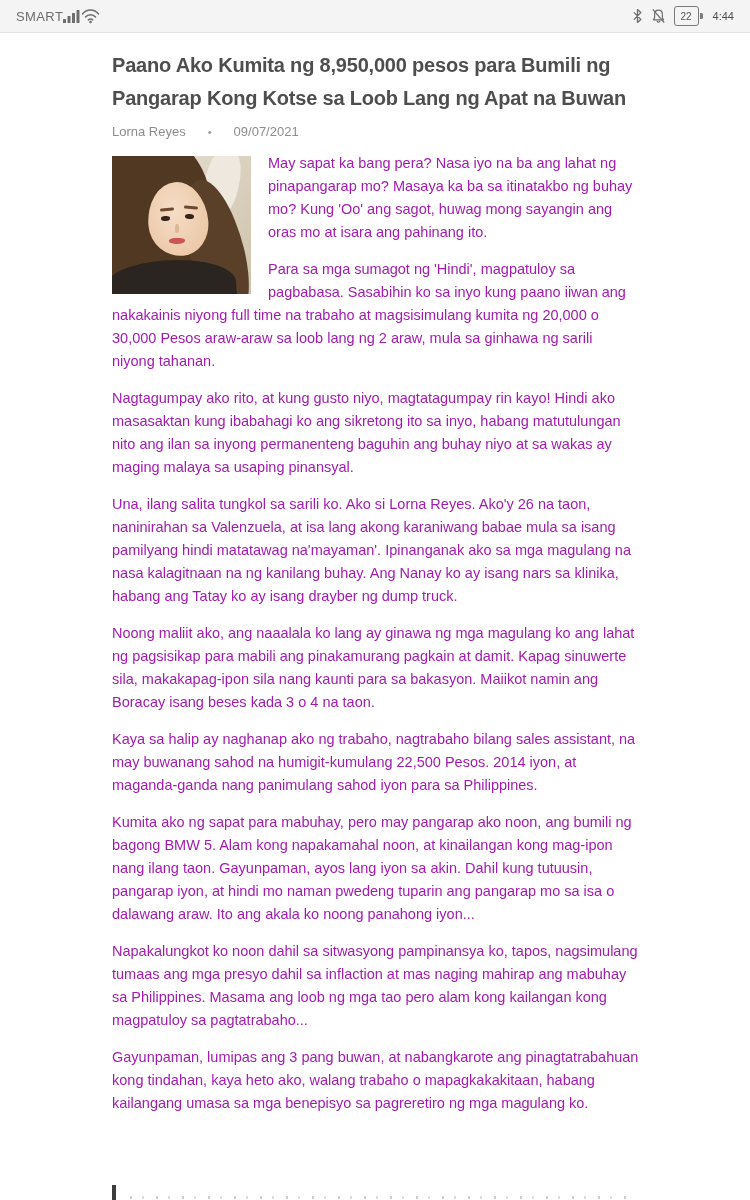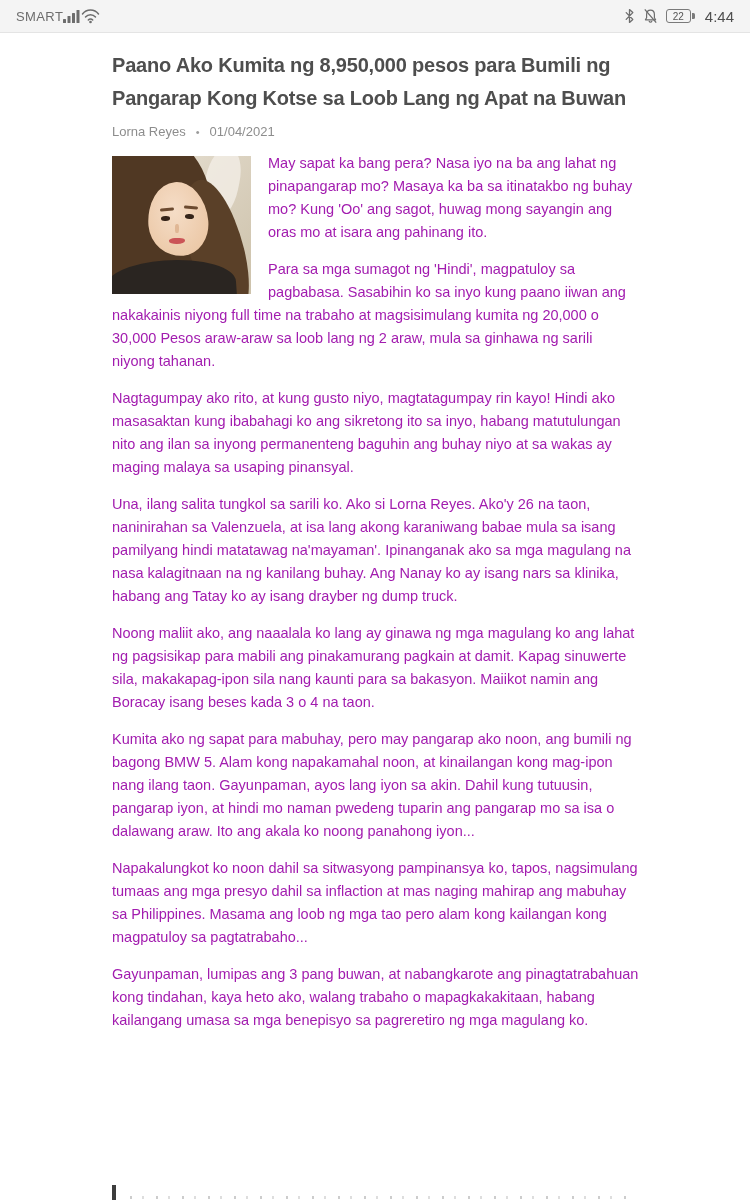--- a/index.html
+++ b/index.html
@@ -12,34 +12,34 @@
     height:33px; background:#f4f4f4; border-bottom:1px solid #e4e4e4;
     display:flex; justify-content:space-between; align-items:center;
     padding:0 16px; box-sizing:border-box; color:#6d6d6d;
   }
   .sb-left { display:flex; align-items:center; gap:0; }
   .sb-right { display:flex; align-items:center; gap:8px; }
   .carrier { font-size:13px; letter-spacing:.4px; color:#6d6d6d; }
   .sb-icon { display:inline-flex; align-items:center; }
   .batt { display:flex; align-items:center; }
   .batt-body {
-    width:25px; height:14px; border:1.5px solid #7a7a7a; border-radius:3px;
+    width:25px; height:20px; border:1.5px solid #7a7a7a; border-radius:3px;
     display:flex; align-items:center; justify-content:center;
     font-size:10px; color:#555; box-sizing:border-box;
   }
   .batt-nub { width:3px; height:6px; background:#7a7a7a; margin-left:1px; border-radius:0 1.5px 1.5px 0; }
-  .clock { font-size:15px; color:#4f4f4f; margin-left:2px; }
+  .clock { font-size:11px; color:#4f4f4f; margin-left:2px; }
 
   
   .article { width:527px; margin-left:112px; padding-top:16px; }
   h1.title {
     font-size:20px; line-height:33px; font-weight:bold; color:#4e4e4e;
     margin:0 0 9px 0; letter-spacing:-0.2px;
   }
-  .byline { font-size:13px; color:#8d8d8d; display:flex; align-items:center; gap:10px; margin-bottom:13px; }
+  .byline { font-size:13px; color:#8d8d8d; display:flex; align-items:center; gap:22px; margin-bottom:13px; }
   .byline .dot { font-size:11px; color:#9a9a9a; }
 
   p.para { font-size:14.5px; line-height:23px; color:#a21caf; margin:0 0 14px 0; }
   .clear { clear:left; }
 
   
   .photo {
     float:left; width:139px; height:138px; margin:4px 17px 8px 0;
     position:relative; overflow:hidden;
     background:linear-gradient(130deg,#ece7dc 0%,#ddd4c3 45%,#cdc2ab 100%);
@@ -118,21 +118,21 @@
     <span class="clock">4:44</span>
   </div>
 </header>
 
 <main class="article">
   <h1 class="title">Paano Ako Kumita ng 8,950,000 pesos para Bumili ng Pangarap Kong Kotse sa Loob Lang ng Apat na Buwan</h1>
 
   <div class="byline">
     <span>Lorna Reyes</span>
     <span class="dot">•</span>
-    <span>01/04/2021</span>
+    <span>09/07/2021</span>
   </div>
 
   <div class="photo">
     <div class="wallspot"></div>
     <div class="hair-back"></div>
     <div class="hair-side"></div>
     <div class="shirt"></div>
     <div class="face"></div>
     <div class="brow l"></div>
     <div class="brow r"></div>
@@ -140,20 +140,21 @@
     <div class="eye r"></div>
     <div class="nose"></div>
     <div class="lips"></div>
   </div>
 
   <p class="para">May sapat ka bang pera? Nasa iyo na ba ang lahat ng pinapangarap mo? Masaya ka ba sa itinatakbo ng buhay mo? Kung 'Oo' ang sagot, huwag mong sayangin ang oras mo at isara ang pahinang ito.</p>
   <p class="para">Para sa mga sumagot ng 'Hindi', magpatuloy sa pagbabasa. Sasabihin ko sa inyo kung paano iiwan ang nakakainis niyong full time na trabaho at magsisimulang kumita ng 20,000 o 30,000 Pesos araw-araw sa loob lang ng 2 araw, mula sa ginhawa ng sarili niyong tahanan.</p>
   <p class="para clear">Nagtagumpay ako rito, at kung gusto niyo, magtatagumpay rin kayo! Hindi ako masasaktan kung ibabahagi ko ang sikretong ito sa inyo, habang matutulungan nito ang ilan sa inyong permanenteng baguhin ang buhay niyo at sa wakas ay maging malaya sa usaping pinansyal.</p>
   <p class="para">Una, ilang salita tungkol sa sarili ko. Ako si Lorna Reyes. Ako'y 26 na taon, naninirahan sa Valenzuela, at isa lang akong karaniwang babae mula sa isang pamilyang hindi matatawag na'mayaman'. Ipinanganak ako sa mga magulang na nasa kalagitnaan na ng kanilang buhay. Ang Nanay ko ay isang nars sa klinika, habang ang Tatay ko ay isang drayber ng dump truck.</p>
   <p class="para">Noong maliit ako, ang naaalala ko lang ay ginawa ng mga magulang ko ang lahat ng pagsisikap para mabili ang pinakamurang pagkain at damit. Kapag sinuwerte sila, makakapag-ipon sila nang kaunti para sa bakasyon. Maiikot namin ang Boracay isang beses kada 3 o 4 na taon.</p>
+  <p class="para">Kaya sa halip ay naghanap ako ng trabaho, nagtrabaho bilang sales assistant, na may buwanang sahod na humigit-kumulang 22,500 Pesos. 2014 iyon, at maganda-ganda nang panimulang sahod iyon para sa Philippines.</p>
   <p class="para">Kumita ako ng sapat para mabuhay, pero may pangarap ako noon, ang bumili ng bagong BMW 5. Alam kong napakamahal noon, at kinailangan kong mag-ipon nang ilang taon. Gayunpaman, ayos lang iyon sa akin. Dahil kung tutuusin, pangarap iyon, at hindi mo naman pwedeng tuparin ang pangarap mo sa isa o dalawang araw. Ito ang akala ko noong panahong iyon...</p>
   <p class="para">Napakalungkot ko noon dahil sa sitwasyong pampinansya ko, tapos, nagsimulang tumaas ang mga presyo dahil sa inflaction at mas naging mahirap ang mabuhay sa Philippines. Masama ang loob ng mga tao pero alam kong kailangan kong magpatuloy sa pagtatrabaho...</p>
   <p class="para">Gayunpaman, lumipas ang 3 pang buwan, at nabangkarote ang pinagtatrabahuan kong tindahan, kaya heto ako, walang trabaho o mapagkakakitaan, habang kailangang umasa sa mga benepisyo sa pagreretiro ng mga magulang ko.</p>
 
 </main>
 
 <div class="quote-cut">
   <div class="glyph-tops"></div>
 </div>
 

